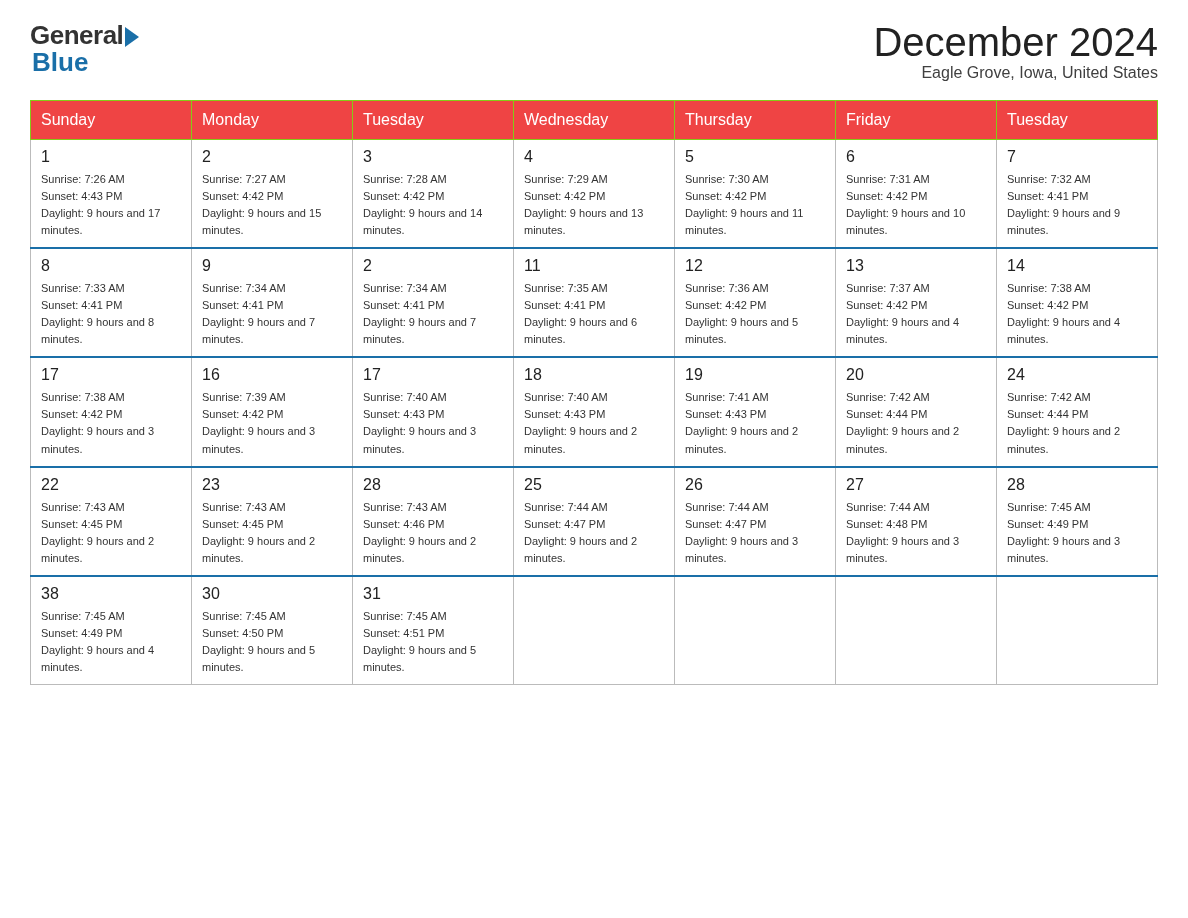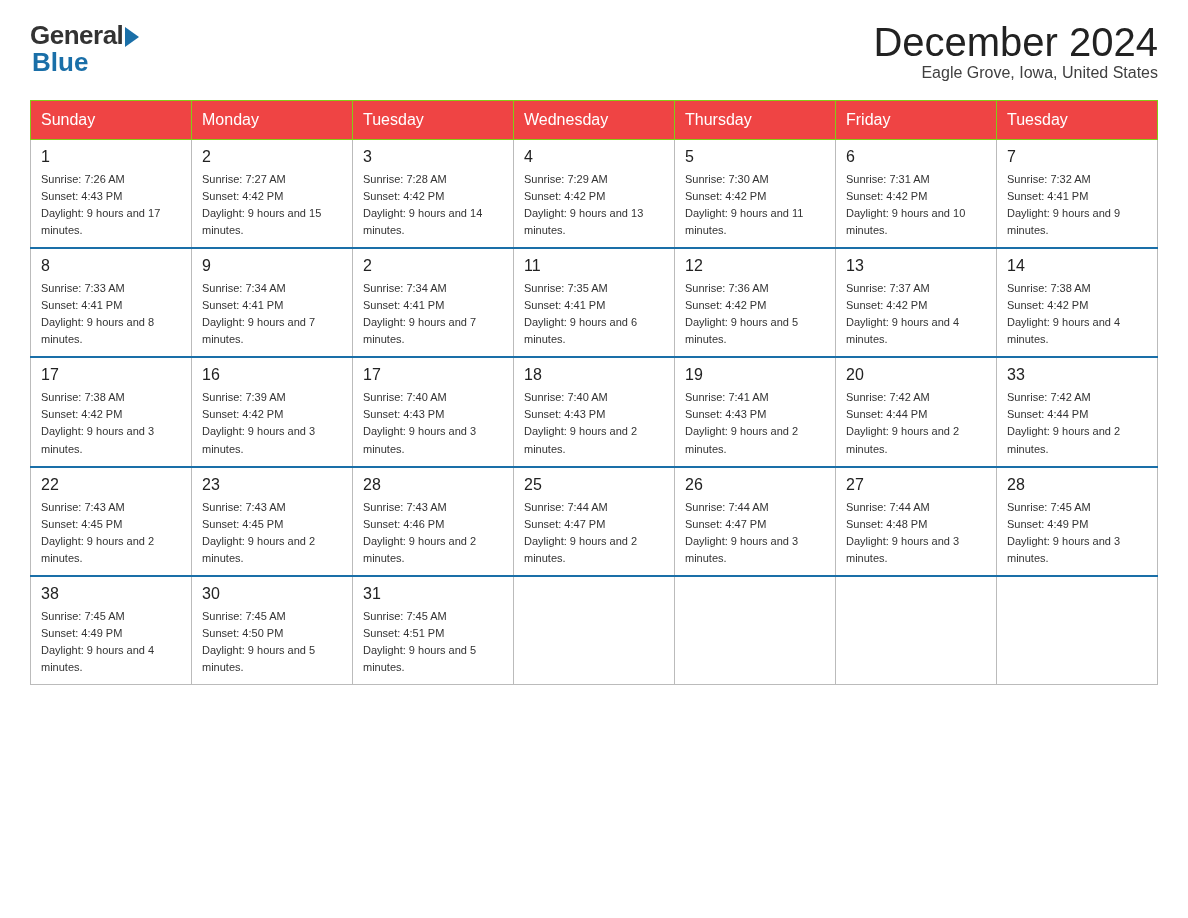--- a/index.html
+++ b/index.html
@@ -292,21 +292,21 @@
         </td>
         <td class="row-separator">
           <span class="day-number">20</span>
           <div class="day-info">
             Sunrise: 7:42 AM<br>
             Sunset: 4:44 PM<br>
             Daylight: 9 hours and 2 minutes.
           </div>
         </td>
         <td class="row-separator">
-          <span class="day-number">33</span>
+          <span class="day-number">24</span>
           <div class="day-info">
             Sunrise: 7:42 AM<br>
             Sunset: 4:44 PM<br>
             Daylight: 9 hours and 2 minutes.
           </div>
         </td>
       </tr>
       <tr>
         <td class="row-separator">
           <span class="day-number">22</span>

